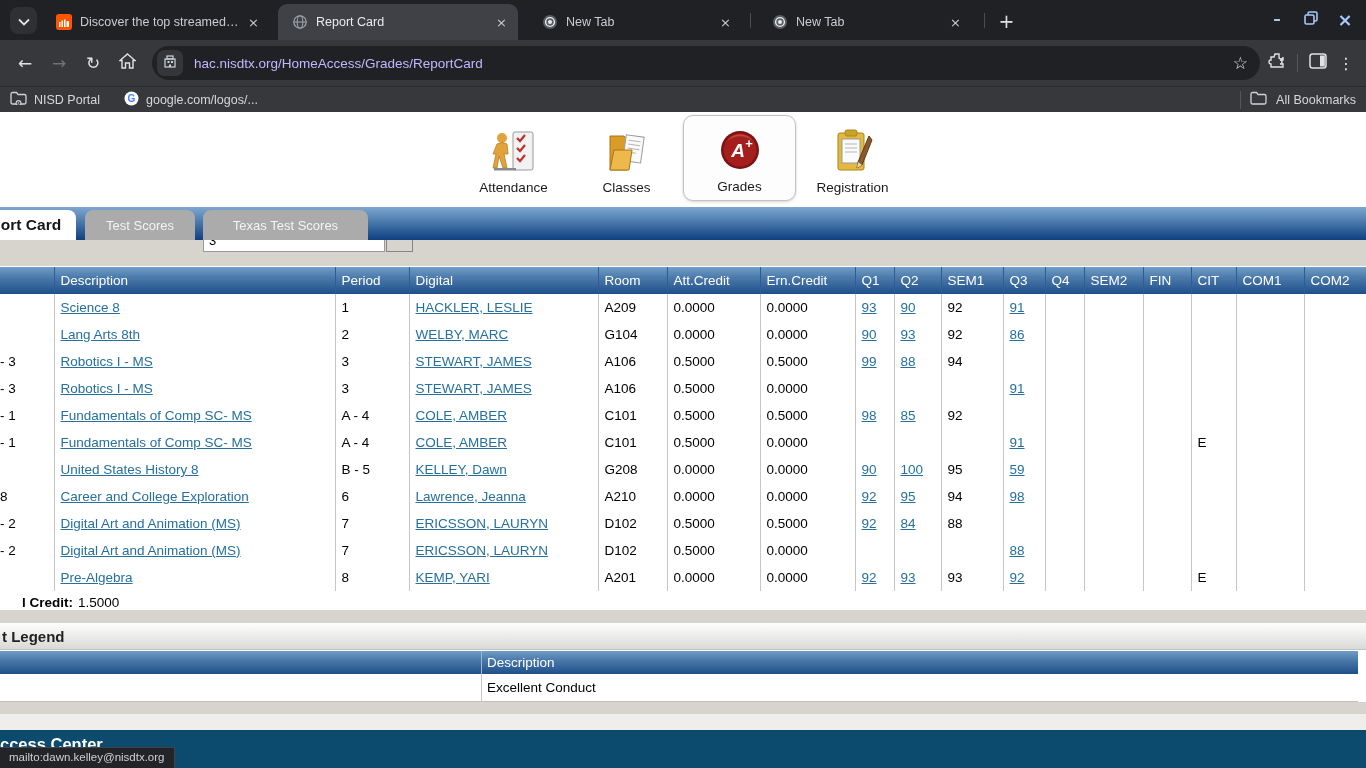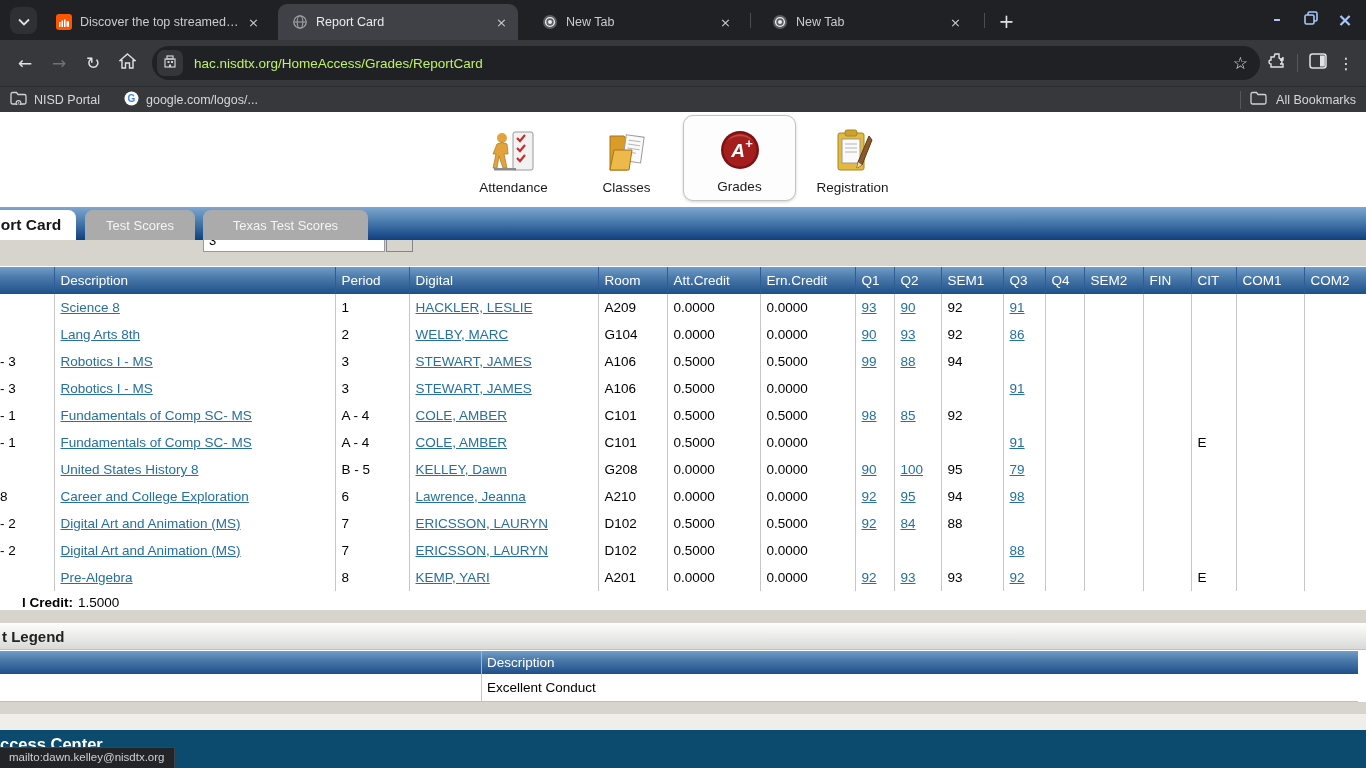--- a/index.html
+++ b/index.html
@@ -31,21 +31,21 @@
 
   .toolbar { position:absolute; top:40px; left:0; width:100%; height:46px; background:#37383c;
     display:flex; align-items:center; padding:0 8px; }
   .tb-btn { width:34px; height:34px; border-radius:50%; display:flex; align-items:center;
     justify-content:center; color:#dfe1e5; font-size:17px; cursor:pointer; }
   .tb-btn.disabled { color:#707276; }
   .omnibox { flex:1; height:34px; background:#1f2124; border-radius:17px; margin:0 8px;
     display:flex; align-items:center; padding:0 10px 0 5px; }
   .site-chip { width:26px; height:26px; border-radius:7px; background:#34363a;
     display:flex; align-items:center; justify-content:center; margin-right:11px; cursor:pointer; }
-  .url { color:#bef264; font-size:13.5px; flex:1; white-space:nowrap; overflow:hidden; }
+  .url { color:#c4b5fd; font-size:13.5px; flex:1; white-space:nowrap; overflow:hidden; }
   .star-btn { color:#dfe1e5; font-size:17px; cursor:pointer; padding:0 2px; }
   .tb-right { display:flex; align-items:center; gap:11px; color:#dfe1e5; padding-right:4px; }
   .tb-sep { width:1px; height:18px; background:#55575b; }
 
   .bookmarks { position:absolute; top:86px; left:0; width:100%; height:26px; background:#37383c;
     border-top:1px solid #2b2c2f; display:flex; align-items:center; padding:0 10px;
     color:#d5d7da; font-size:12.5px; }
   .bm-item { display:flex; align-items:center; gap:7px; margin-right:24px; cursor:pointer; white-space:nowrap; }
   .bm-right { margin-left:auto; display:flex; align-items:center; gap:9px; }
 
@@ -491,21 +491,21 @@
           <td class="c-code"></td>
           <td class="c-desc"><a href="#">United States History 8</a></td>
           <td class="c-period">B - 5</td>
           <td class="c-teacher"><a href="#">KELLEY, Dawn</a></td>
           <td class="c-room">G208</td>
           <td class="c-att">0.0000</td>
           <td class="c-ern">0.0000</td>
           <td class="c-q1"><a href="#">90</a></td>
           <td class="c-q2"><a href="#">100</a></td>
           <td class="c-sem1">95</td>
-          <td class="c-q3"><a href="#">79</a></td>
+          <td class="c-q3"><a href="#">59</a></td>
           <td class="c-q4"></td>
           <td class="c-sem2"></td>
           <td class="c-fin"></td>
           <td class="c-cit"></td>
           <td class="c-com1"></td>
           <td class="c-com2"></td>
         </tr>
         <tr>
           <td class="c-code">8</td>
           <td class="c-desc"><a href="#">Career and College Exploration</a></td>

